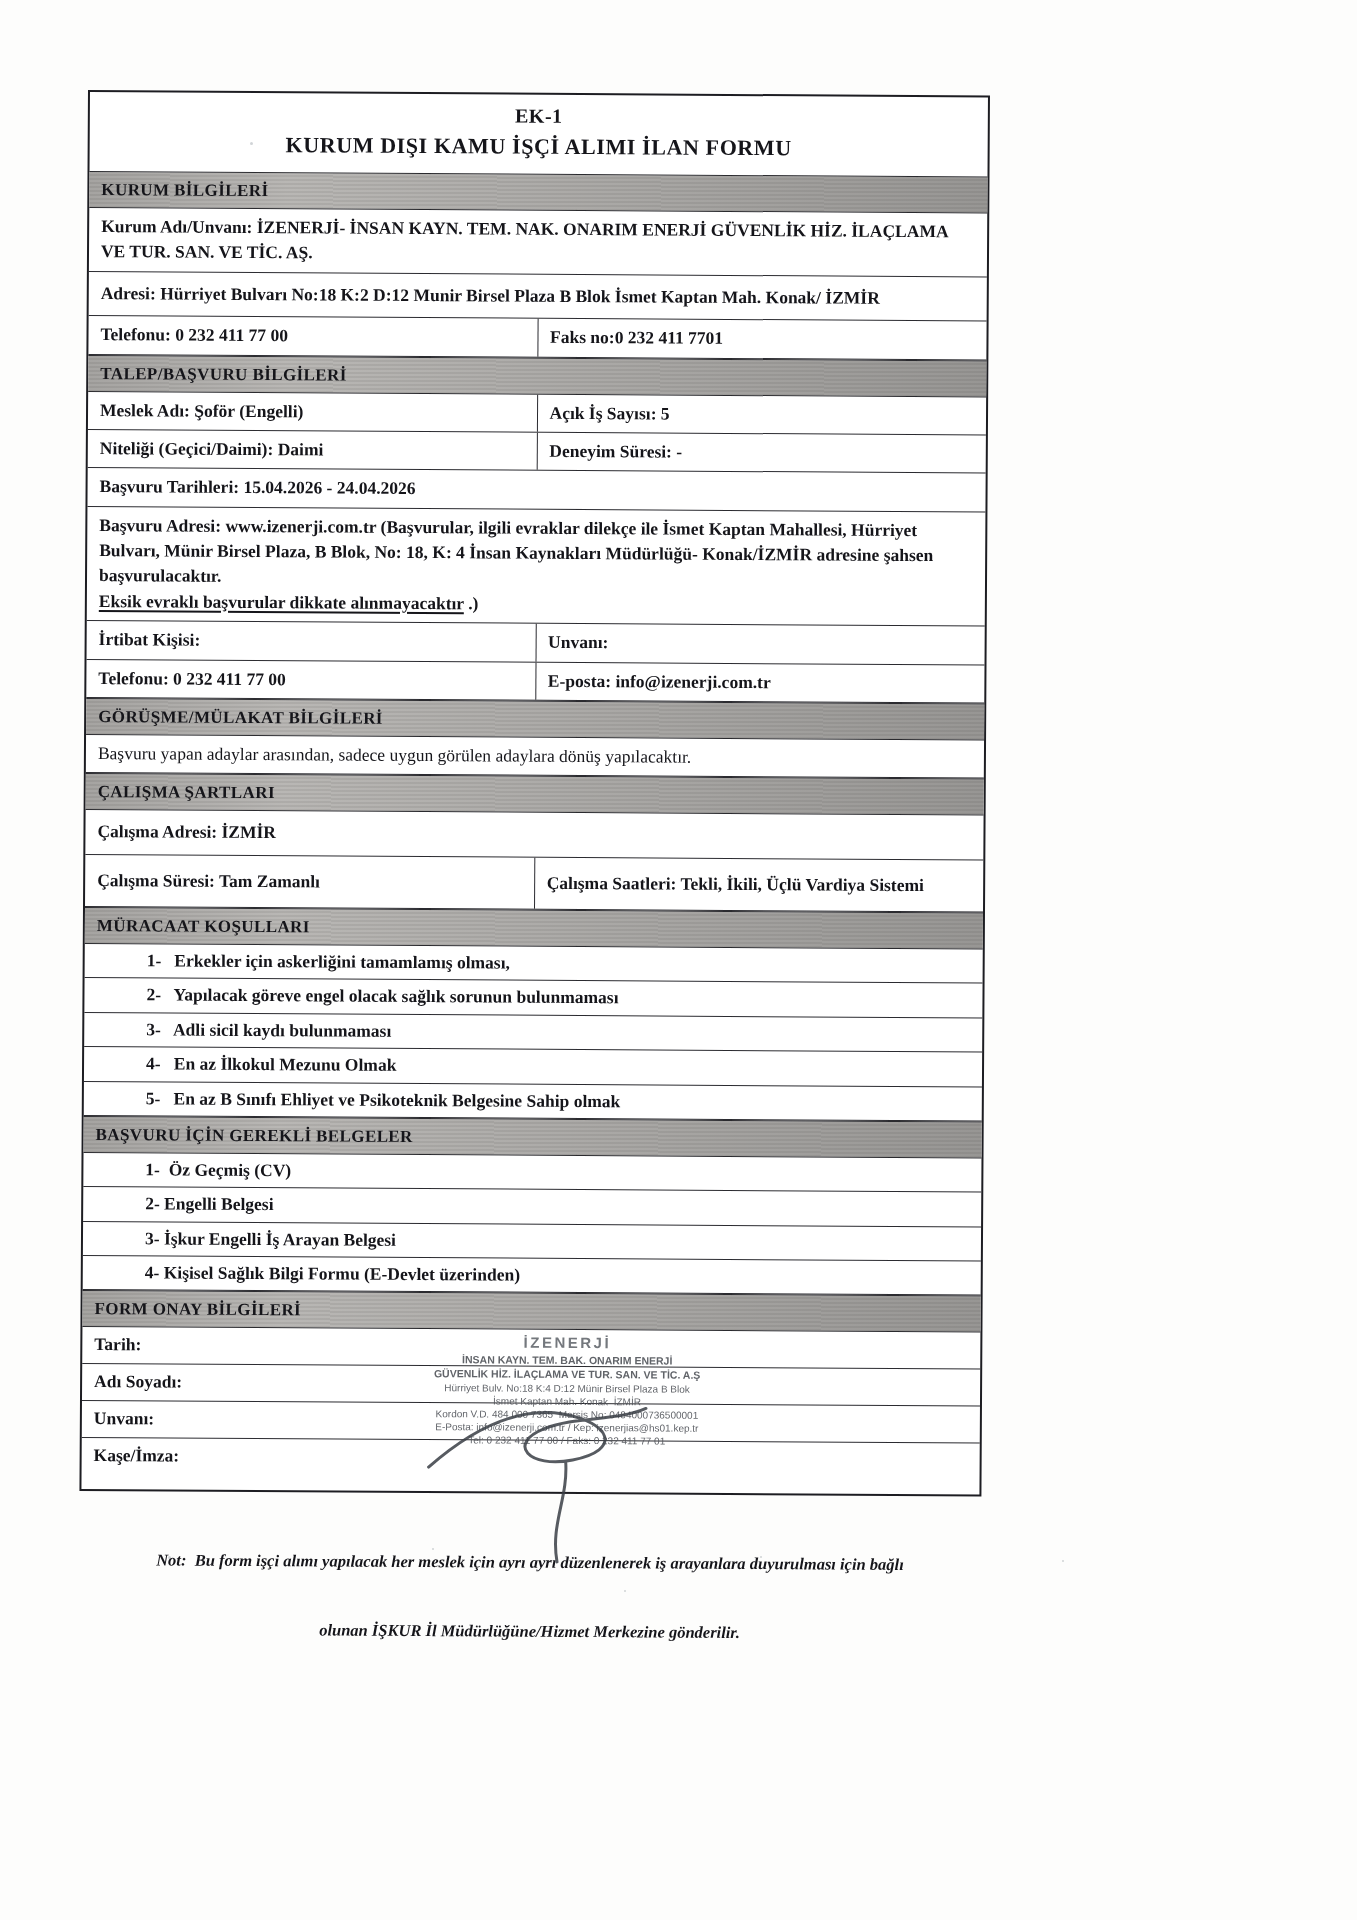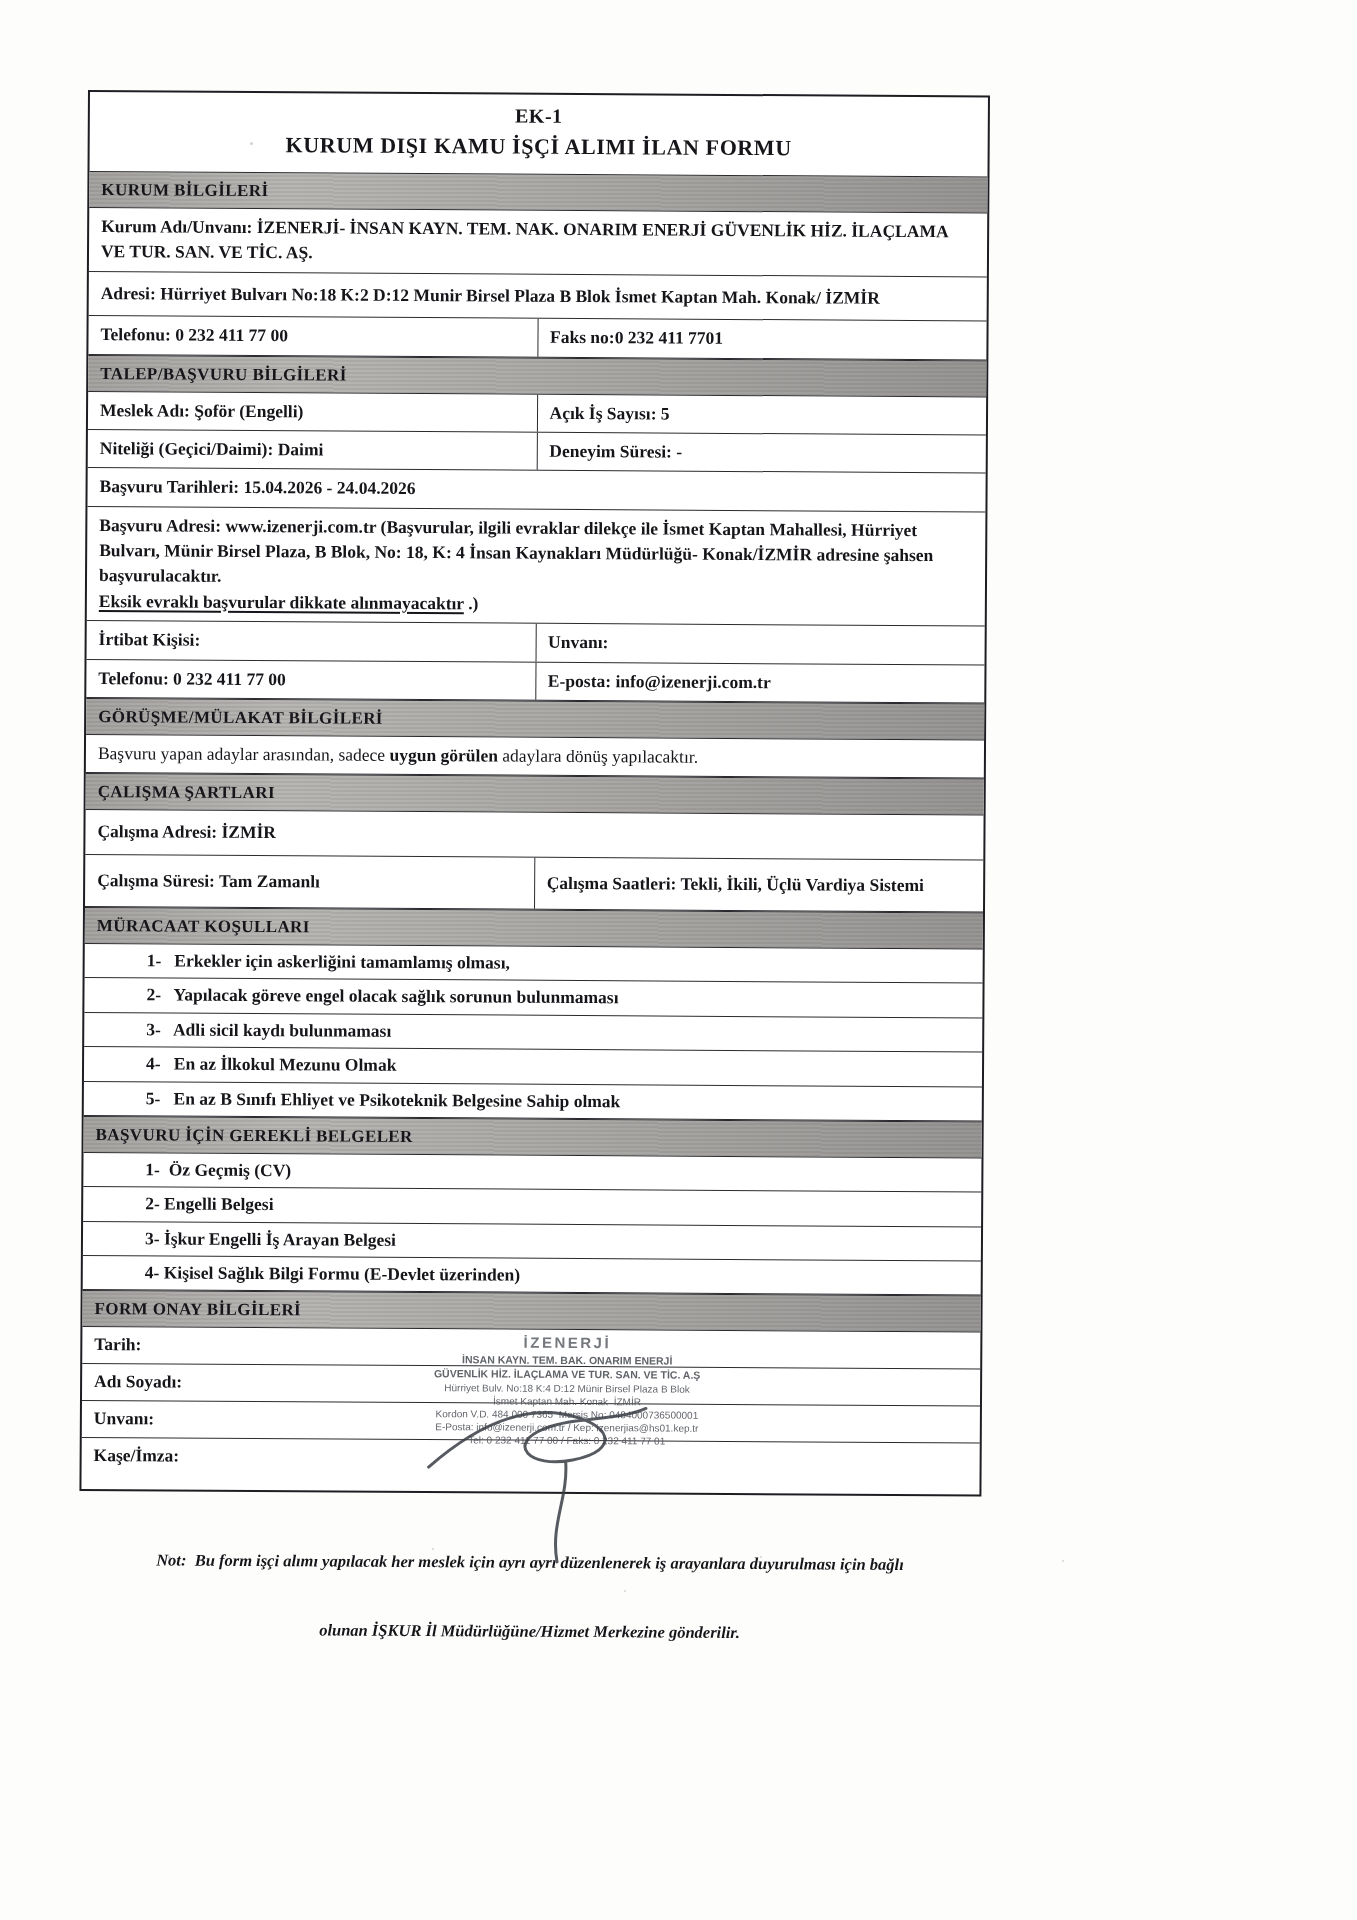--- a/index.html
+++ b/index.html
@@ -33,21 +33,21 @@
   .row{
     padding:6px 12px;font-size:17.5px;font-weight:700;line-height:1.45;
     border-bottom:1.5px solid #2b2b30;
   }
   .row.tall{padding:9px 12px;}
   .row.split{display:flex;padding:0;}
   .cell{flex:1 1 50%;padding:6px 12px;}
   .cell.right{border-left:1.5px solid #2b2b30;}
   .row.split.big .cell{padding:13px 12px;}
   .normalweight{font-weight:400;}
-  .normalweight .b{font-weight:700;}
+  .normalweight .b{font-weight:400;}
   .u{text-decoration:underline;text-decoration-thickness:2px;text-underline-offset:3px;}
   .num-row{
     padding:4px 14px 4px 62px;font-size:17.5px;font-weight:700;
     border-bottom:1.5px solid #2b2b30;white-space:pre-wrap;line-height:1.45;
   }
   .onay{position:relative;}
   .onay-row{
     padding:7px 12px;font-size:17.5px;font-weight:700;
     border-bottom:1.5px solid #2b2b30;min-height:22px;
   }

